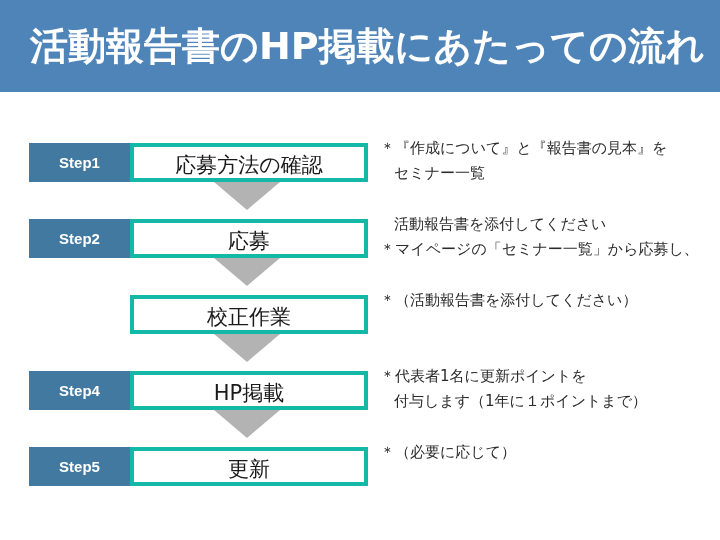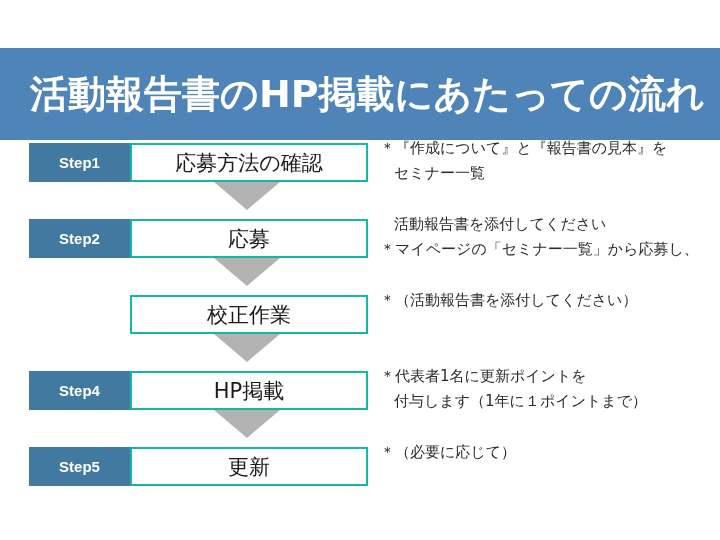--- a/index.html
+++ b/index.html
@@ -16,21 +16,20 @@
   }
 
   
   #header-banner {
     position: absolute;
     left: 0;
     top: 0;
     width: 720px;
     height: 92px;
     background: #4f84b8;
-    margin-top: 48px;
   }
   #page-title {
     position: absolute;
     left: 30px;
     top: 15px;
     width: 670px;
     height: 62px;
     line-height: 62px;
     color: #ffffff;
     font-size: 38px;
@@ -78,21 +77,21 @@
   }
 
   
   .step-box {
     position: absolute;
     left: 121px;
     top: 0;
     width: 238px;
     height: 39px;
     background: #ffffff;
-    border: 2px solid #14b8a6;
+    border: 4px solid #14b8a6;
     box-sizing: border-box;
     color: #1a1a1a;
     font-size: 21px;
     text-align: center;
     line-height: 37px;
     white-space: nowrap;
     font-family: "DejaVu Sans", "Liberation Sans", sans-serif;
   }
 
   

